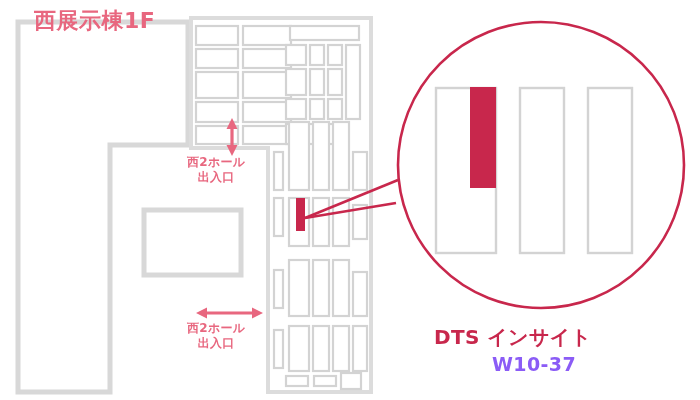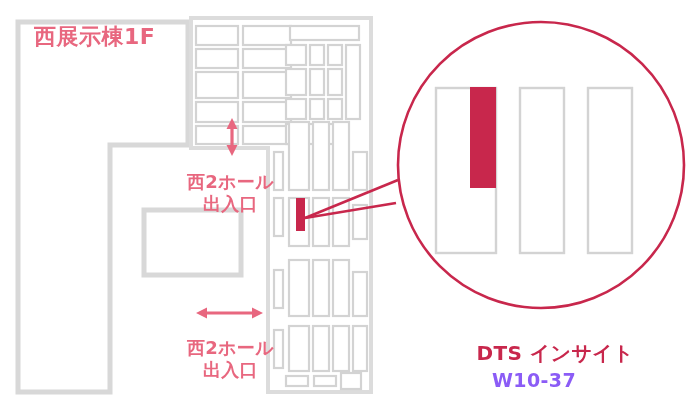--- a/index.html
+++ b/index.html
@@ -23,52 +23,52 @@
     position: absolute;
     left: 0;
     top: 0;
     width: 700px;
     height: 400px;
     display: block;
   }
   .txt-layer {
     position: absolute;
     left: 0;
-    top: 16px;
+    top: 0;
     width: 700px;
     height: 288px;
     pointer-events: none;
   }
   .lbl {
     position: absolute;
     white-space: nowrap;
     font-weight: bold;
     line-height: 1.22;
   }
   #floor-title {
     left: 34px;
     top: 8px;
     font-size: 22px;
     letter-spacing: 0.5px;
     color: #E8677F;
   }
   .hall-label {
-    font-size: 18px;
+    font-size: 12px;
     color: #E8677F;
     text-align: center;
     letter-spacing: 0.3px;
   }
   #hall-label-upper { left: 187px; top: 155px; }
   #hall-label-lower { left: 187px; top: 321px; }
   .hall-label span { display: block; }
   #callout-name {
     left: 434px;
     top: 325px;
     width: 200px;
-    text-align: right;
+    text-align: left;
     font-size: 20px;
     color: #C8274C;
     letter-spacing: 0.4px;
   }
   #callout-booth-no {
     left: 434px;
     top: 353px;
     width: 200px;
     text-align: center;
     font-size: 19px;

